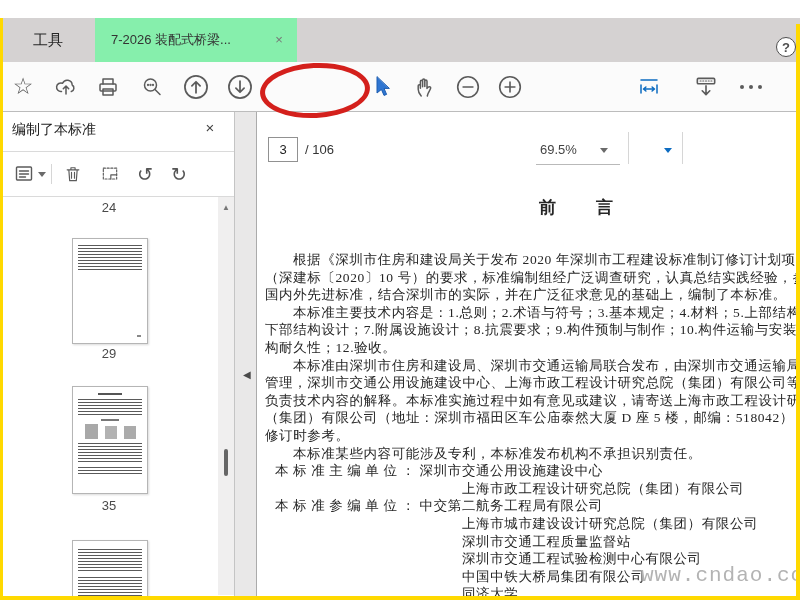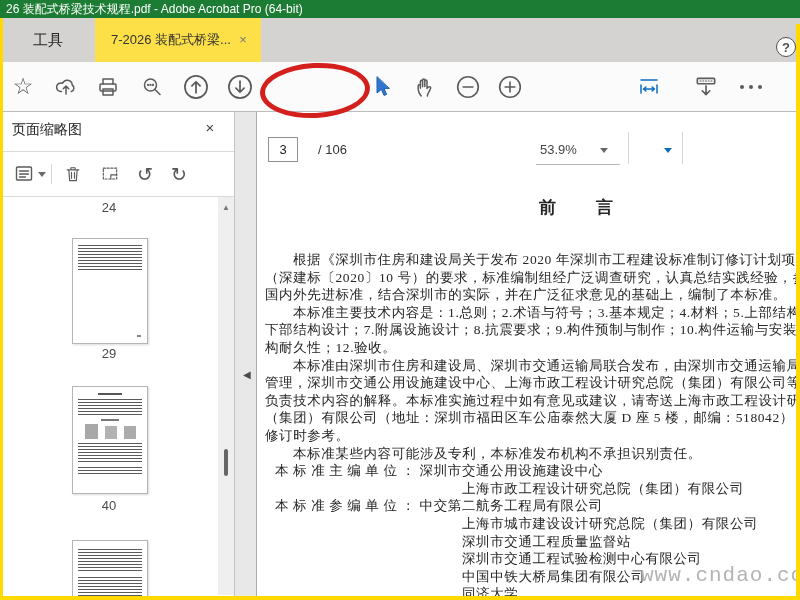--- a/index.html
+++ b/index.html
@@ -8,37 +8,37 @@
 
   
   .titlebar{position:absolute;left:0;top:0;width:800px;height:18px;background:#1c7c33;
             color:#fff;font-size:12px;line-height:18px;padding-left:6px;box-sizing:border-box;
             white-space:nowrap;z-index:30;}
   .green-wm{position:absolute;left:8px;top:2px;z-index:60;font-family:"Liberation Serif",serif;
             font-size:26px;font-weight:bold;letter-spacing:7px;color:rgba(34,112,52,0.62);pointer-events:none;}
   .tabbar{position:absolute;left:0;top:18px;width:800px;height:44px;background:#d5d2d2;z-index:5;}
   .tab-tools{position:absolute;left:8px;top:0;width:80px;height:34px;line-height:44px;text-align:center;
              font-size:15px;color:#262626;}
-  .tab-doc{position:absolute;left:95px;top:0;width:166px;height:44px;background:#fde047;line-height:44px;
+  .tab-doc{position:absolute;left:95px;top:0;width:202px;height:44px;background:#86efac;line-height:44px;
            font-size:13px;color:#333;padding-left:16px;box-sizing:border-box;}
   .tab-close{position:absolute;right:10px;top:14px;width:16px;height:16px;line-height:16px;text-align:center;
              color:#777;font-size:13px;}
   .helpbtn{position:absolute;left:776px;top:37px;width:20px;height:20px;border:1.6px solid #4f4f4f;
            border-radius:50%;color:#4f4f4f;font-size:13px;font-weight:bold;text-align:center;line-height:20px;
            box-sizing:border-box;z-index:6;background:#fff;}
 
   
   .toolbar{position:absolute;left:0;top:62px;width:800px;height:50px;background:#fbfbfb;
            border-bottom:1px solid #bcbcbc;box-sizing:border-box;z-index:4;}
   .tbi{position:absolute;top:0;height:49px;display:flex;align-items:center;justify-content:center;color:#5b5b5b;}
   .tbi svg{stroke:#5b5b5b;fill:none;stroke-width:1.5;stroke-linecap:round;stroke-linejoin:round;}
   .star{left:8px;width:30px;font-size:23px;color:#575757;}
   .pagebox{position:absolute;left:268px;top:75px;width:30px;height:25px;border:1px solid #919191;background:#fff;
            font-size:13px;color:#222;text-align:center;box-sizing:border-box;font-family:"Liberation Sans",sans-serif;}
-  .pagetotal{position:absolute;left:305px;top:80px;font-size:13px;color:#333;margin-left:13px;}
+  .pagetotal{position:absolute;left:305px;top:80px;font-size:13px;color:#333;}
   .zoomtxt{position:absolute;left:540px;top:80px;font-size:13px;color:#444;}
   .zoomline{position:absolute;left:536px;top:102px;width:84px;border-top:1px solid #b9b9b9;}
   .caret{display:inline-block;width:0;height:0;border-left:4px solid transparent;border-right:4px solid transparent;
          border-top:5px solid #6a6a6a;}
   .tb-sep{position:absolute;top:70px;height:32px;border-left:1px solid #d6d6d6;}
   .red-ellipse{position:absolute;left:260px;top:63px;width:100px;height:45px;border:5px solid #d4201c;
                border-radius:50%;transform:rotate(-3deg);z-index:40;pointer-events:none;}
 
   
   .yb{position:absolute;background:#ffd900;z-index:50;}
@@ -77,21 +77,20 @@
   .doc-line.u0{padding-left:10px;}
   .doc-line.u{padding-left:197px;}
   .doc-wm{position:absolute;left:384px;top:452px;font-family:"Liberation Mono","DejaVu Sans Mono",monospace;
           font-size:21px;color:#b3b3b3;letter-spacing:1px;}
 </style>
 </head>
 <body>
 
 <div class="app">
 
-  <div class="titlebar">26 装配式桥梁技术规程.pdf - Adobe Acrobat Pro (64-bit)</div>
 
   <div class="tabbar">
     <div class="tab-tools">工具</div>
     <div class="tab-doc">
       <span>7-2026 装配式桥梁...</span>
       <span class="tab-close">×</span>
     </div>
   </div>
   <div class="helpbtn">?</div>
 
@@ -147,21 +146,21 @@
           <circle cx="12" cy="12" r="9.5"></circle>
           <path d="M7.5 12h9"></path>
         </svg>
     </div>
     <div class="tbi" style="left:494px;width:32px">
       <svg width="26" height="26" viewBox="0 0 24 24">
           <circle cx="12" cy="12" r="9.5"></circle>
           <path d="M7.5 12h9M12 7.5v9"></path>
         </svg>
     </div>
-    <div class="zoomtxt">53.9%</div>
+    <div class="zoomtxt">69.5%</div>
     <span class="caret" style="position:absolute;left:600px;top:86px"></span>
     <div class="zoomline"></div>
     <div class="tb-sep" style="left:628px"></div>
     <div class="tbi" style="left:634px;width:30px">
       <svg width="26" height="24" viewBox="0 0 24 24" style="stroke:#0d6cc1">
           <path d="M4 5h16M4 10v8M20 10v8"></path>
           <path d="M6.5 14h11M6.5 14l2.4-2M6.5 14l2.4 2M17.5 14l-2.4-2M17.5 14l-2.4 2"></path>
         </svg>
     </div>
     <span class="caret" style="position:absolute;left:664px;top:86px;border-top-color:#0d6cc1"></span>
@@ -177,21 +176,21 @@
       <svg width="26" height="8" viewBox="0 0 26 8">
           <circle cx="4" cy="4" r="2" fill="#5b5b5b" stroke="none"></circle>
           <circle cx="13" cy="4" r="2" fill="#5b5b5b" stroke="none"></circle>
           <circle cx="22" cy="4" r="2" fill="#5b5b5b" stroke="none"></circle>
         </svg>
     </div>
   </div>
   <div class="red-ellipse"></div>
 
   <div class="sidebar">
-    <div class="sb-title">页面缩略图</div>
+    <div class="sb-title">编制了本标准</div>
     <div class="sb-close">×</div>
     <div class="sb-sep1"></div>
     <div class="sb-tool" style="left:12px">
       <svg width="20" height="18" viewBox="0 0 20 18">
           <rect x="1.5" y="2" width="15" height="13" rx="1"></rect>
           <path d="M4.5 6h9M4.5 9h9M4.5 12h6"></path>
         </svg>
       <span class="caret" style="margin-left:3px"></span>
     </div>
     <div class="sb-vsep"></div>
@@ -221,21 +220,21 @@
       <div class="tlines" style="margin:4px 5px 0 5px;height:17px"></div>
       <div style="margin:3px auto 0;width:18px;height:2px;background:#777"></div>
       <div style="display:flex;justify-content:space-around;margin:3px 8px 0">
         <div style="width:13px;height:15px;background:#a8a8a8"></div>
         <div style="width:12px;height:13px;background:#b2b2b2;margin-top:2px"></div>
         <div style="width:12px;height:13px;background:#ababab;margin-top:2px"></div>
       </div>
       <div class="tlines" style="margin:4px 5px 0 5px;height:20px"></div>
       <div class="tlines" style="margin:4px 5px 0 5px;height:7px"></div>
     </div>
-    <div class="tlabel" style="top:386px">40</div>
+    <div class="tlabel" style="top:386px">35</div>
     <div class="thumb" style="top:428px;height:100px">
       <div class="tlines" style="margin:8px 5px 0 5px;height:22px"></div>
       <div class="tlines" style="margin:6px 5px 0 5px;height:30px"></div>
     </div>
 
     <div class="sb-scroll">
       <div class="sb-up">▲</div>
       <div class="sb-thumbdrag"></div>
     </div>
   </div>

